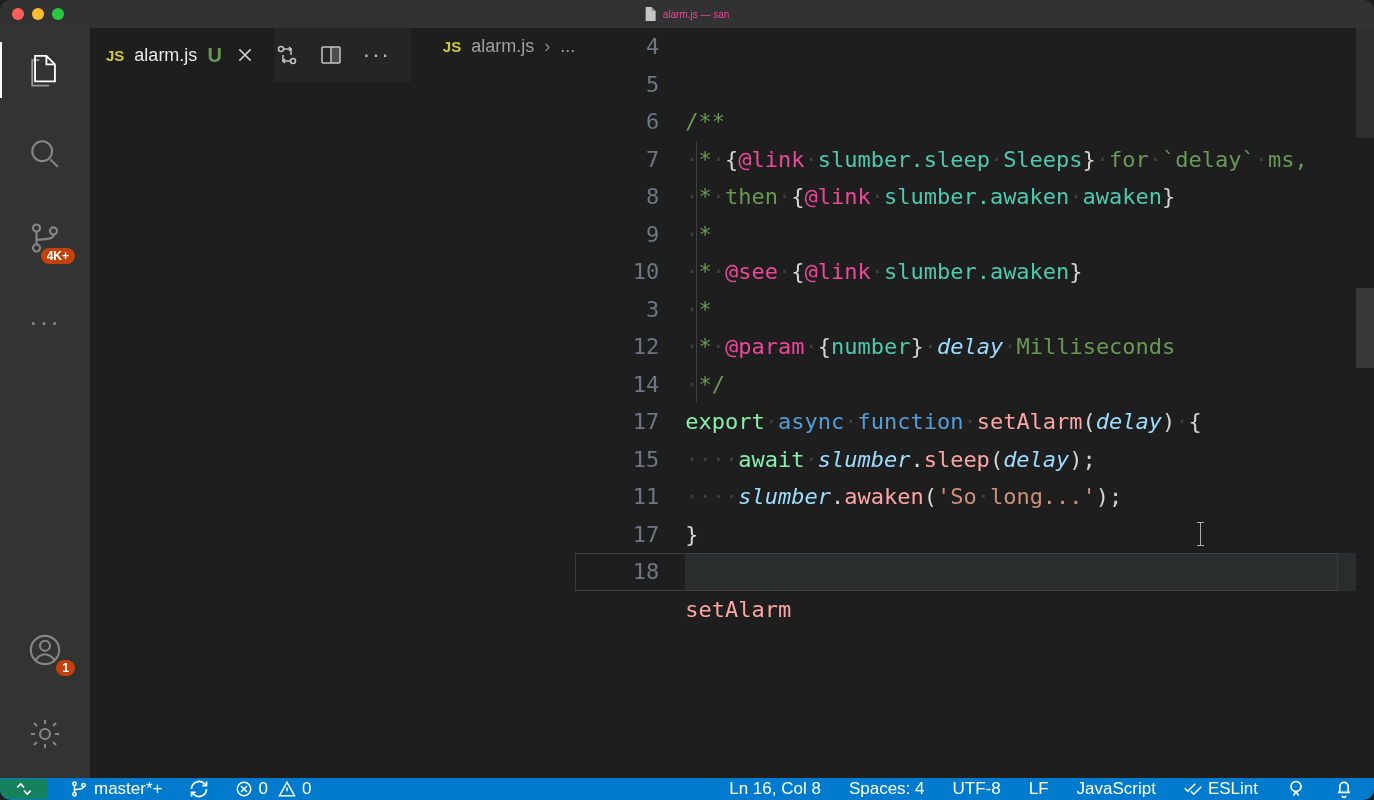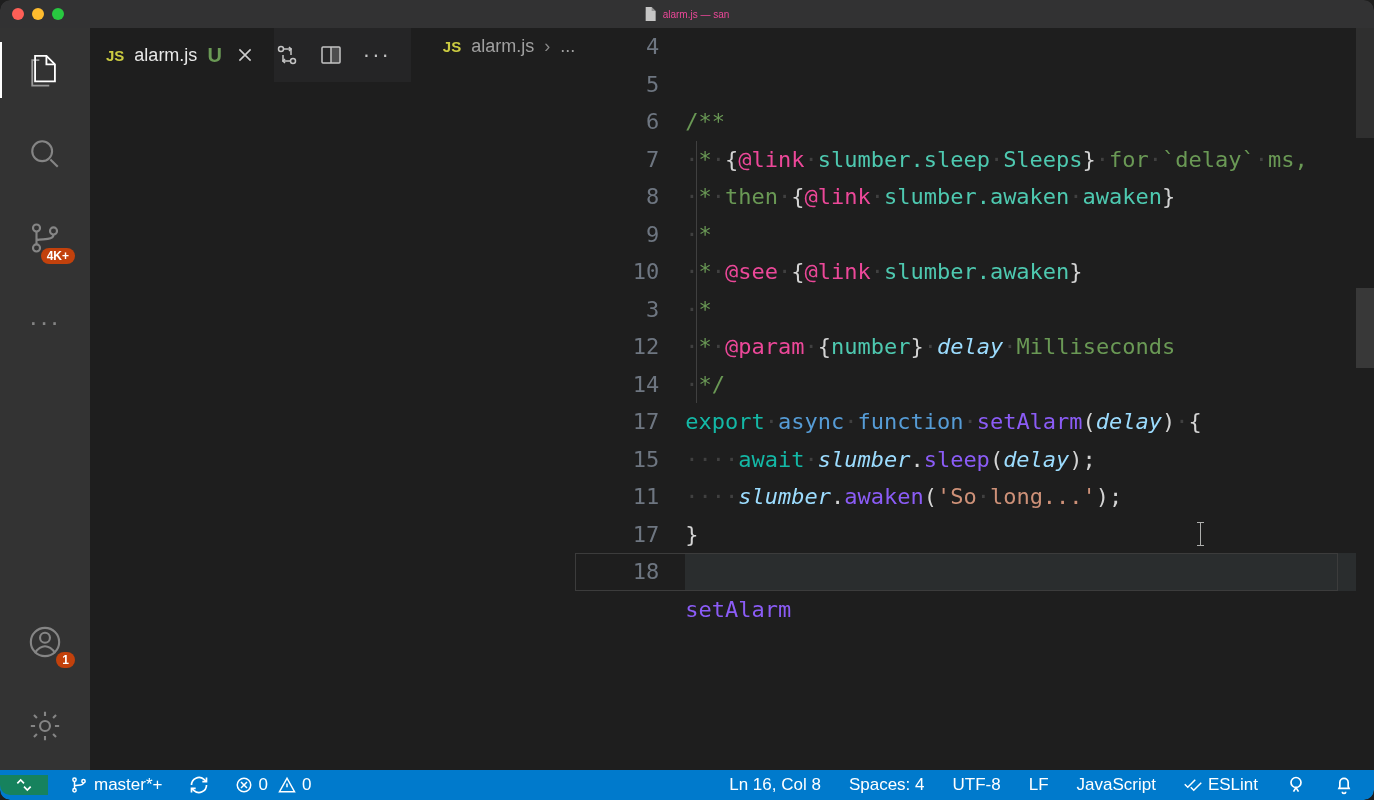--- a/index.html
+++ b/index.html
@@ -192,25 +192,25 @@
     pointer-events: none;
   }
   .guide {
     position: absolute;
     left: 0;
     top: 0;
     width: 1px;
     background: #404040;
   }
   .tok-comment { color: #6a9955; }
-  .tok-key { color: #14b8a6; }
+  .tok-key { color: #86efac; }
   .tok-tag { color: #569cd6; }
   .tok-type { color: #4ec9b0; text-align: right; }
   .tok-param { color: #9cdcfe; font-style: italic; }
-  .tok-func { color: #8b5cf6; text-align: right; }
+  .tok-func { color: #fca5a5; text-align: right; }
   .tok-str { color: #ce9178; }
   .tok-punc { color: #d4d4d4; }
   .tok-jsdoc { color: #ec4899; }
   .ws { color: #404040; }
   .text-cursor {
     position: absolute;
     width: 1px;
     height: 24px;
     background: #aeafad;
   }
@@ -230,21 +230,21 @@
     position: relative;
   }
   .minimap-thumb {
     position: absolute;
     right: 0;
     width: 18px;
     background: #3a3a3a;
     opacity: 0.6;
   }
   .statusbar {
-    height: 30px;
+    height: 22px;
     background: #007acc;
     color: #ffffff;
     display: flex;
     align-items: center;
     font-size: 17px;
     border-bottom-left-radius: 10px;
     border-bottom-right-radius: 10px;
   }
   .status-left, .status-right {
     display: flex;

